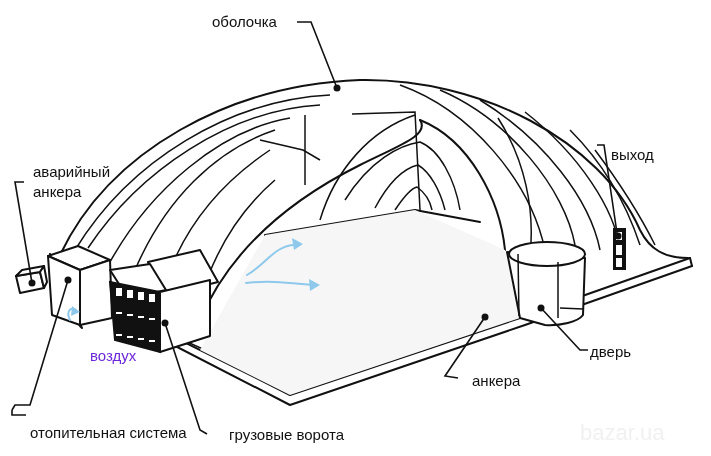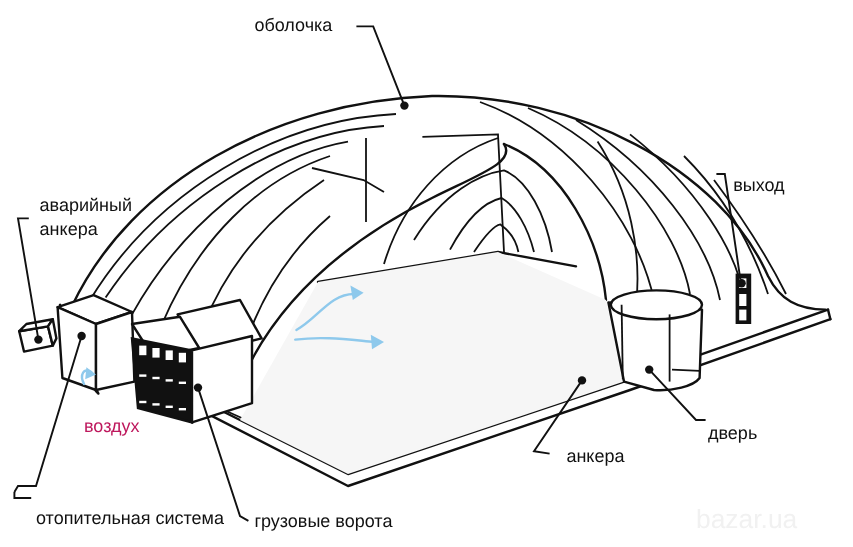--- a/index.html
+++ b/index.html
@@ -1,19 +1,19 @@
 <!DOCTYPE html>
 <html><head>
   <meta charset="utf-8">
   <style>
     html, body { margin: 0; padding: 0; background: #ffffff; }
     #stage { position: relative; width: 711px; height: 456px; overflow: hidden; background: #ffffff; }
     svg { position: absolute; left: 0; top: 0; }
     .lbl { position: absolute; font-family: "Liberation Sans", sans-serif; font-size: 15px; color: #111111; line-height: 19px; white-space: nowrap; }
-    .lbl.air { color: #be185d; font-size: 15px; }
+    .lbl.air { color: #6d28d9; font-size: 15px; margin-left: 20px; }
     .watermark { position: absolute; font-family: "Liberation Sans", sans-serif; font-size: 22px; color: #f1f1f1; }
     .ln { fill: none; stroke: #111; stroke-width: 2; stroke-linejoin: round; stroke-linecap: round; }
     .thin { fill: none; stroke: #111; stroke-width: 1.5; }
     .lead { fill: none; stroke: #111; stroke-width: 1.6; }
     .dot { fill: #111; }
     .white { fill: #fff; stroke: #111; stroke-width: 2; stroke-linejoin: round; }
     .blue { fill: none; stroke: #8ec9ec; stroke-width: 2; stroke-linecap: round; }
     .bluehead { fill: #8ec9ec; }
   </style>
 </head>
@@ -139,18 +139,18 @@
         <circle class="dot" cx="485" cy="317" r="3.5"></circle>
       <path class="lead" d="M12 410 L12 415 L26 415"></path>
     </g>
   </svg>
 
   <div class="lbl" style="left:212px;top:12px;">оболочка</div>
   <div class="lbl" style="left:33px;top:162px;">аварийный</div>
   <div class="lbl" style="left:33px;top:182px;">анкера</div>
   <div class="lbl" style="left:611px;top:145px;">выход</div>
   <div class="lbl air" style="left:70px;top:346px;">воздух</div>
-  <div class="lbl" style="left:590px;top:342px;margin-top:10px;">дверь</div>
+  <div class="lbl" style="left:590px;top:342px;">дверь</div>
   <div class="lbl" style="left:472px;top:371px;">анкера</div>
   <div class="lbl" style="left:30px;top:423px;text-align:right;">отопительная система</div>
-  <div class="lbl" style="left:212px;top:425px;">грузовые ворота</div>
+  <div class="lbl" style="left:229px;top:425px;">грузовые ворота</div>
   <div class="watermark" style="left:580px;top:420px;">bazar.ua</div>
 </div>
 
 </body></html>

